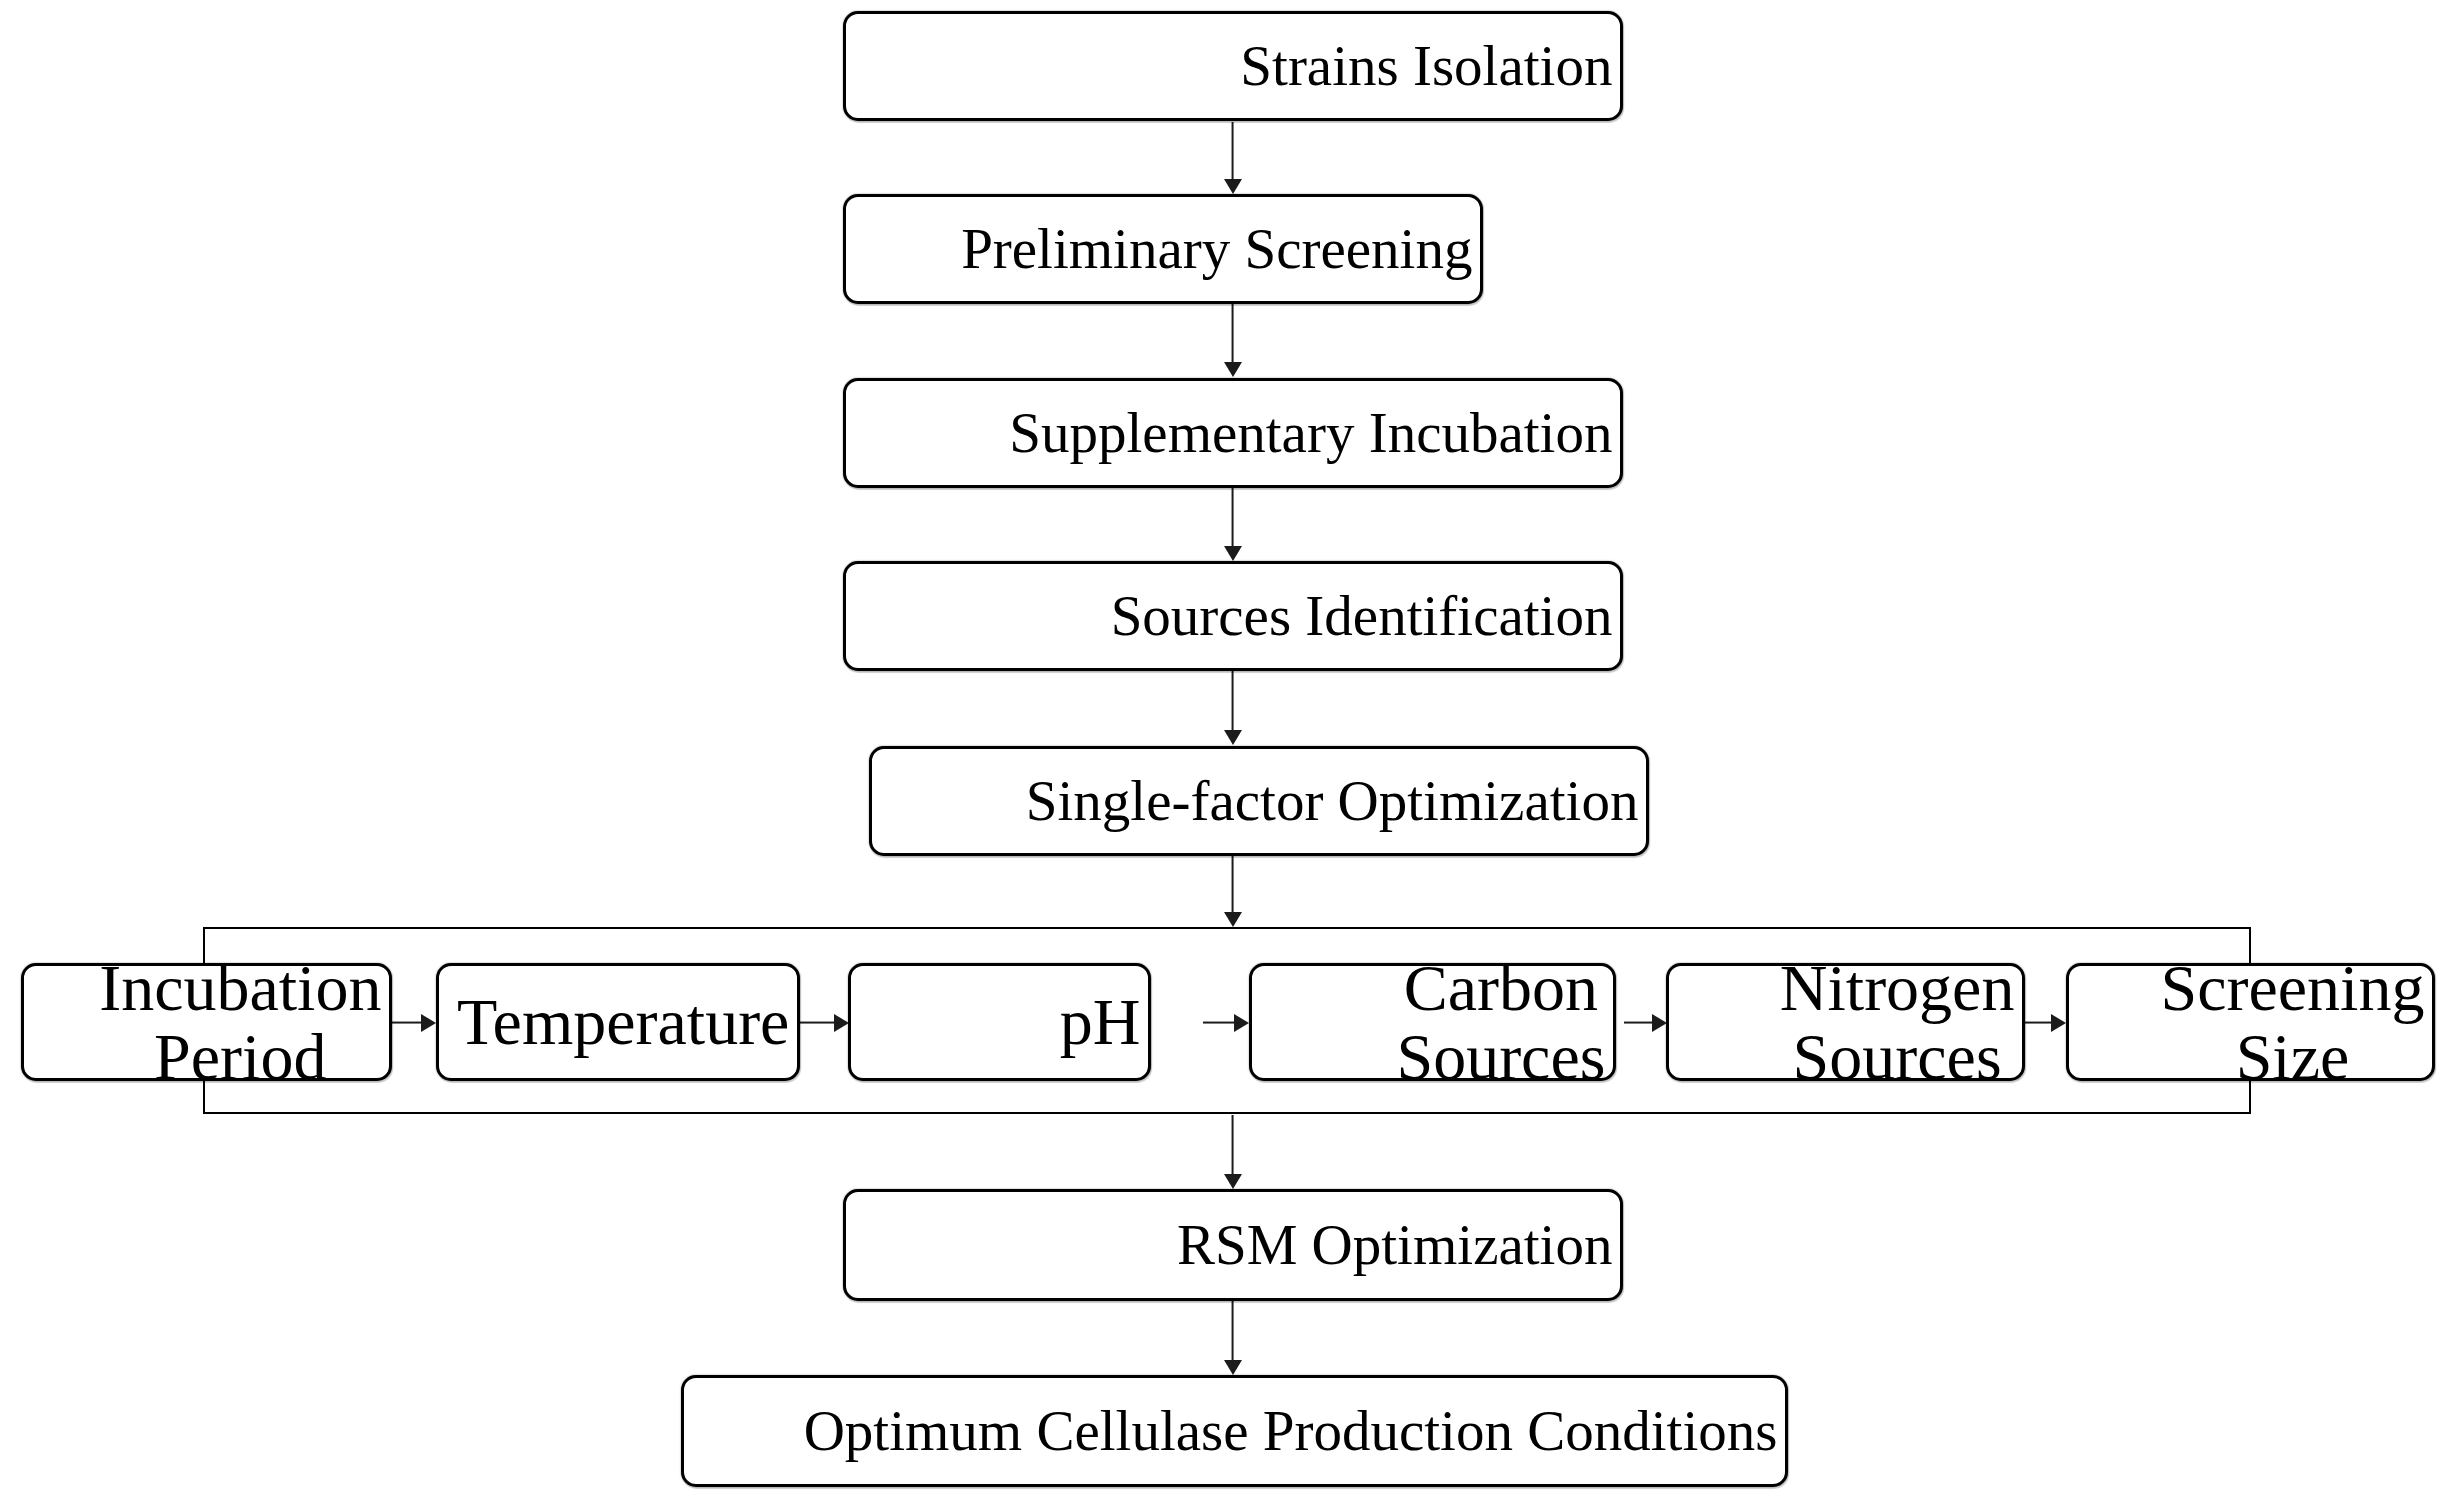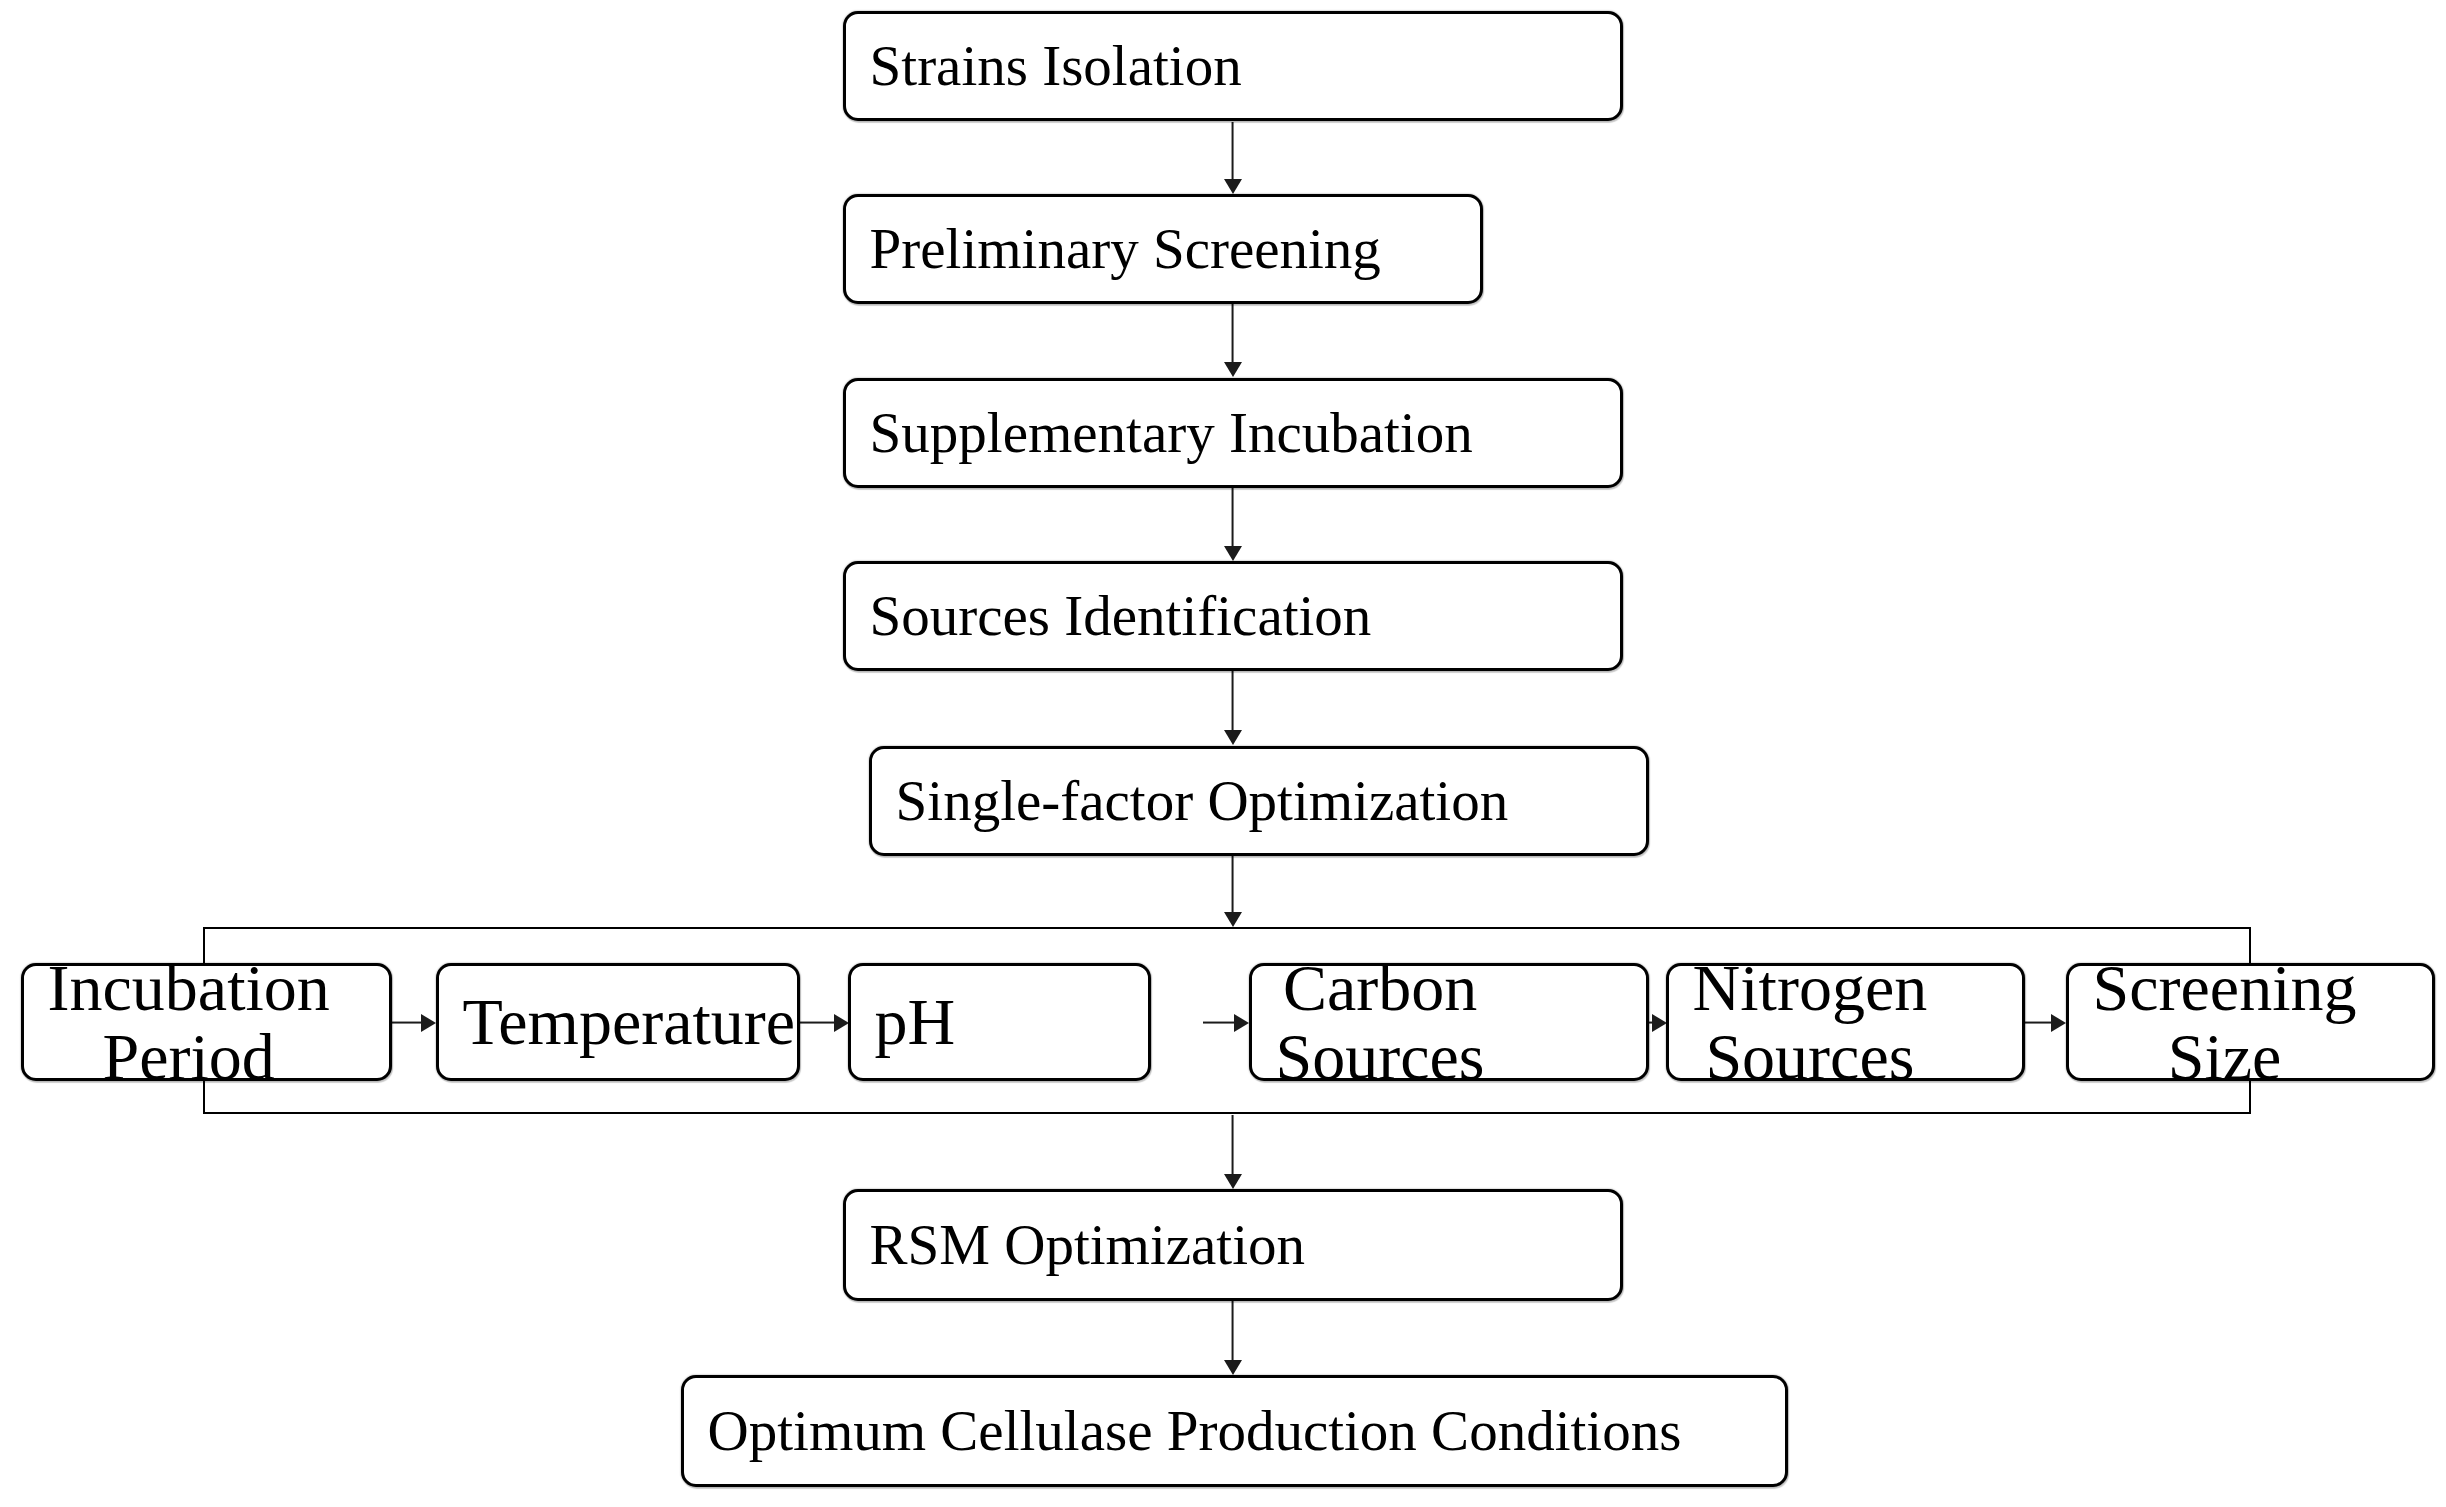--- a/index.html
+++ b/index.html
@@ -17,25 +17,24 @@
   }
   
   .node {
     position: absolute;
     box-sizing: border-box;
     background: #ffffff;
     border: 3.8px solid #000000;
     border-radius: 15px;
     display: flex;
     align-items: center;
-    justify-content: flex-start;
+    justify-content: flex-end;
     text-align: center;
     z-index: 2;
     box-shadow: 0 0 1.9px rgba(0,0,0,0.45), 1px 1.9px 1px rgba(0,0,0,0.18);
-    padding-left: 16px;
   }
   .node .lbl {
     font-size: 57px;
     line-height: 1.05;
     color: #000000;
     white-space: pre-line;
     padding: 0 7.6px;
   }
   .factor .lbl { font-size: 66px; }
   
@@ -170,21 +169,21 @@
 
   <div class="node factor" style="left:848px; top:963px; width:303px; height:118px">
     <span class="lbl">pH</span>
   </div>
 
   <div class="harrow" style="left:1203px; top:1012px; width:46px">
     <i class="shaft"></i>
     <i class="head"></i>
   </div>
 
-  <div class="node factor" style="left:1249px; top:963px; width:400px; height:118px">
+  <div class="node factor" style="left:1249px; top:963px; width:367px; height:118px">
     <span class="lbl">Carbon
 Sources</span>
   </div>
 
   <div class="harrow" style="left:1624px; top:1012px; width:43px">
     <i class="shaft"></i>
     <i class="head"></i>
   </div>
 
   <div class="node factor" style="left:1666px; top:963px; width:359px; height:118px">

